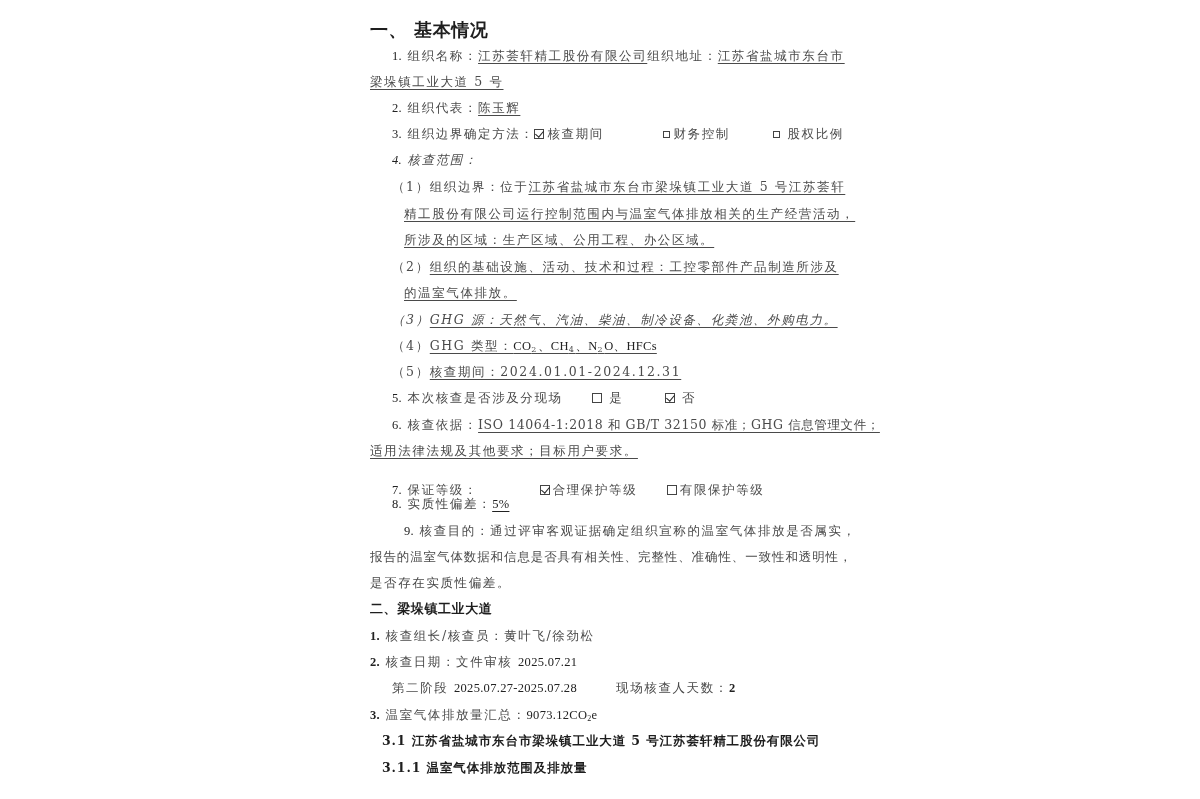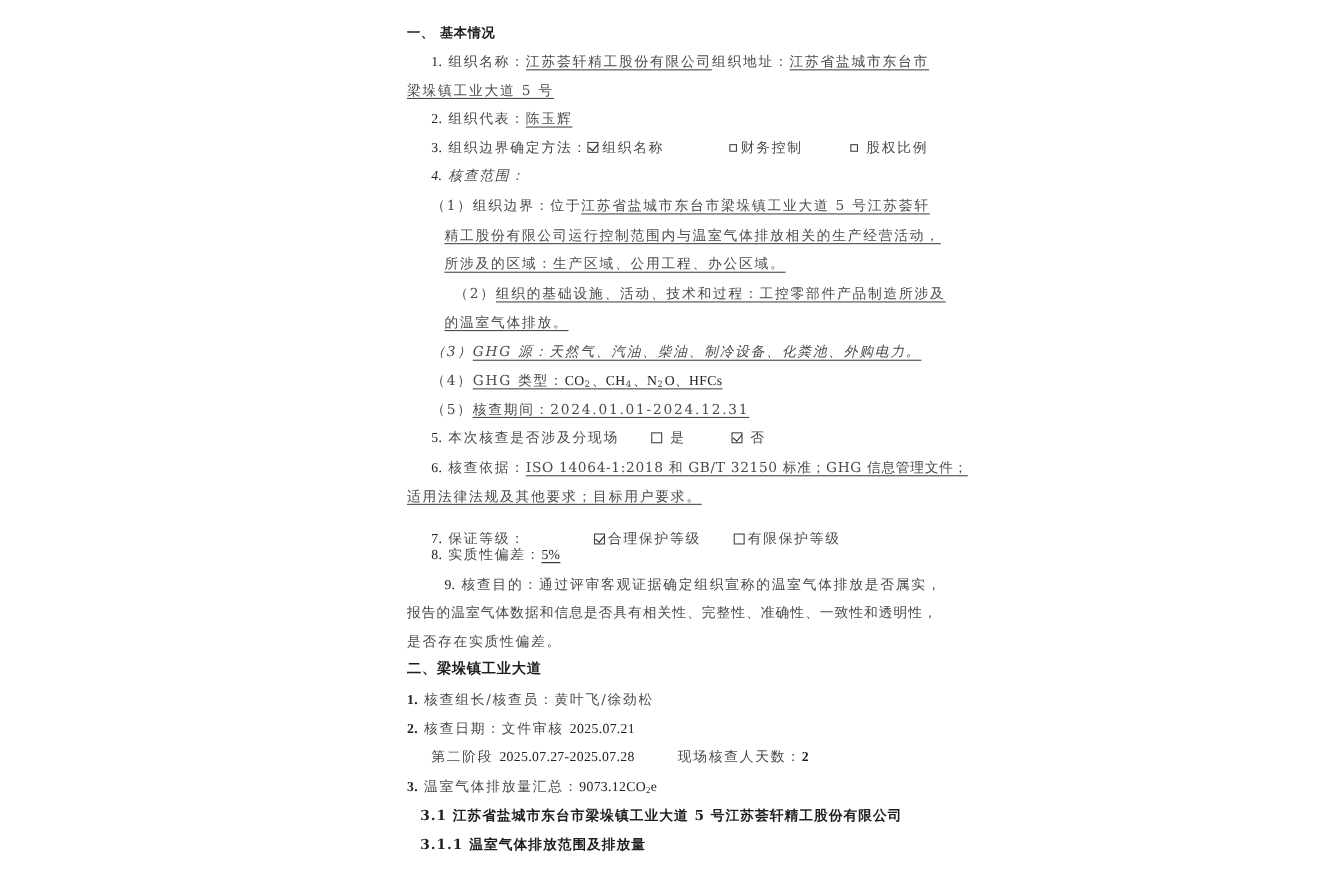--- a/index.html
+++ b/index.html
@@ -14,54 +14,54 @@
     .box.small { width: 7px; height: 7px; vertical-align: 0px; }
     .box.checked::after { content: ""; position: absolute; left: 2px; top: -1px; width: 4px; height: 7px; border-right: 1.6px solid #222; border-bottom: 1.6px solid #222; transform: rotate(40deg); }
     sub { font-size: 8px; vertical-align: -2px; line-height: 0; }
     .gap { display: inline-block; }
   </style>
 </head>
 <body>
 
 <div class="page">
 
-  <div class="line bold" style="left:0; top:2px; font-size:12px;">一、  基本情况</div>
+  <div class="line bold" style="left:0; top:2px; font-size:18px;">一、  基本情况</div>
 
   <div class="line" style="left:22px; top:28px;">
     <span class="num">1.</span>
     <span>组织名称：</span><span class="u">江苏荟轩精工股份有限公司</span><span>组织地址：</span><span class="u">江苏省盐城市东台市</span>
   </div>
   <div class="line" style="left:0; top:54px;">
     <span class="u">梁垛镇工业大道 5 号</span>
   </div>
 
   <div class="line" style="left:22px; top:80px;">
     <span class="num">2.</span>
     <span>组织代表：</span><span class="u">陈玉辉</span>
   </div>
 
   <div class="line" style="left:22px; top:106px;">
     <span class="num">3.</span>
-    <span>组织边界确定方法：</span><span class="box checked"></span><span>组织名称</span>
+    <span>组织边界确定方法：</span><span class="box checked"></span><span>核查期间</span>
     <span class="gap" style="width:54px"></span><span class="box small"></span><span>财务控制</span>
     <span class="gap" style="width:38px"></span><span class="box small"></span><span class="gap" style="width:4px"></span><span>股权比例</span>
   </div>
 
   <div class="line" style="left:22px; top:132px;font-style:italic;">
     <span class="num">4.</span>
     <span>核查范围：</span>
   </div>
 
   <div class="line" style="left:22px; top:159px;">
     <span>（1）</span><span>组织边界：位于</span><span class="u">江苏省盐城市东台市梁垛镇工业大道 5 号江苏荟轩</span>
   </div>
   <div class="line u" style="left:34px; top:186px;">精工股份有限公司运行控制范围内与温室气体排放相关的生产经营活动，</div>
   <div class="line u" style="left:34px; top:212px;">所涉及的区域：生产区域、公用工程、办公区域。</div>
 
-  <div class="line" style="left:22px; top:239px;margin-left:21px;">
+  <div class="line" style="left:22px; top:239px;">
     <span>（2）</span><span class="u">组织的基础设施、活动、技术和过程：工控零部件产品制造所涉及</span>
   </div>
   <div class="line u" style="left:34px; top:265px;">的温室气体排放。</div>
 
   <div class="line" style="left:22px; top:292px;font-style:italic;">
     <span>（3）</span><span class="u">GHG 源：天然气、汽油、柴油、制冷设备、化粪池、外购电力。</span>
   </div>
 
   <div class="line" style="left:22px; top:318px;">
     <span>（4）</span><span class="u"><span>GHG 类型：</span><span class="num">CO</span><sub>2</sub><span class="num">、CH</span><sub>4</sub><span class="num">、N</span><sub>2</sub><span class="num">O、HFCs</span></span>

